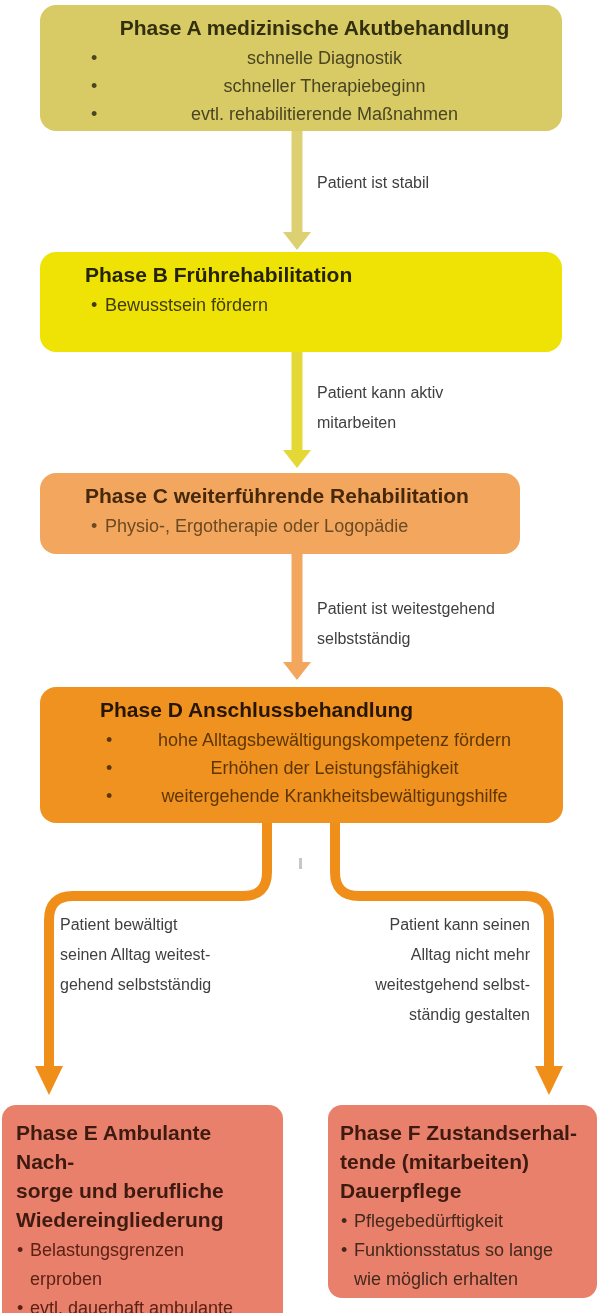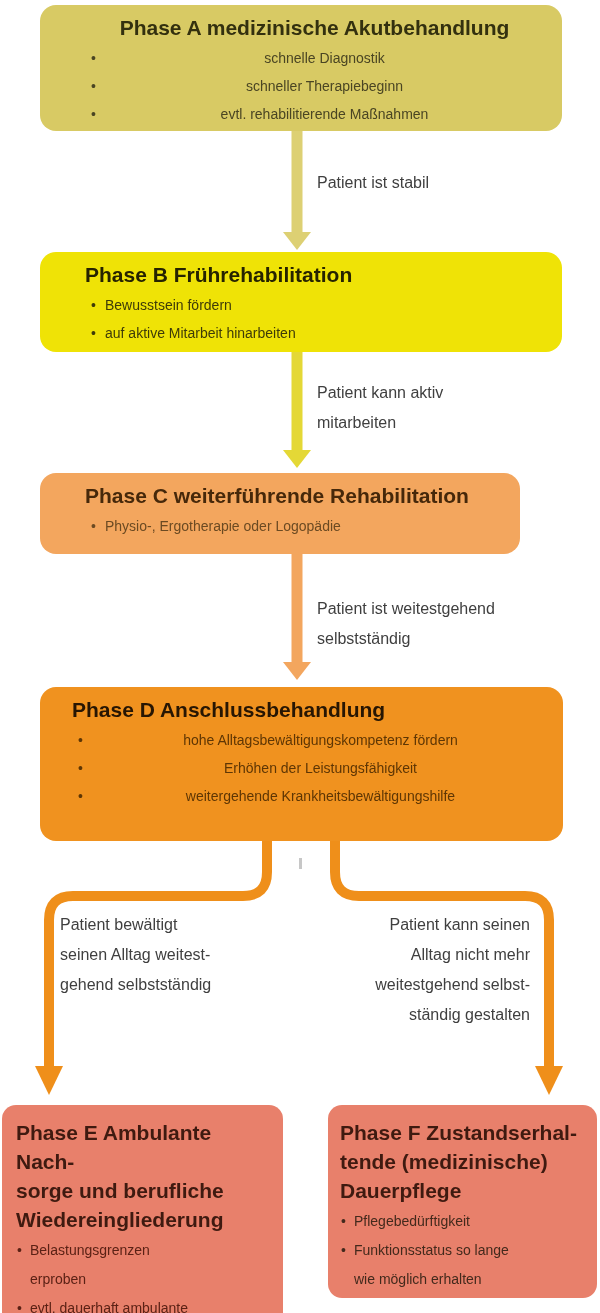--- a/index.html
+++ b/index.html
@@ -4,27 +4,27 @@
 <style>
   html,body{margin:0;padding:0;background:#fff;}
   .canvas{
     position:relative;width:600px;height:1313px;background:#ffffff;overflow:hidden;
     font-family:"Liberation Sans",sans-serif;
   }
   .layer{position:absolute;left:0;top:0;}
   .phase{position:absolute;border-radius:16px;box-sizing:border-box;}
   .phase h2{margin:0 0 3px 0;font-size:21px;font-weight:bold;line-height:26px;}
   .phase ul{list-style:none;margin:0;padding:0 0 0 20px;}
-  .phase li{position:relative;font-size:14px;line-height:28px;}
+  .phase li{position:relative;font-size:18px;line-height:28px;}
   .phase li::before{content:"\2022";position:absolute;left:-14px;}
 
   .pa{left:40px;top:5px;width:522px;height:126px;padding:10px 18px 0 45px;text-align:center;}
   .pb{left:40px;top:252px;width:522px;height:100px;padding:10px 18px 0 45px;}
   .pc{left:40px;top:473px;width:480px;height:81px;padding:10px 18px 0 45px;}
-  .pd{left:40px;top:687px;width:523px;height:154px;padding:10px 14px 0 32px;}
+  .pd{left:40px;top:687px;width:523px;height:136px;padding:10px 14px 0 60px;}
   .pe{left:2px;top:1105px;width:281px;height:230px;padding:13px 8px 0 14px;border-radius:14px;}
   .pf{left:328px;top:1105px;width:269px;height:193px;padding:13px 0 0 12px;border-radius:14px;}
 
   .pe h2,.pf h2{line-height:29px;margin-bottom:2px;}
   .pe ul,.pf ul{padding-left:14px;}
   .pe li,.pf li{line-height:29px;}
   .pe li::before,.pf li::before{left:-13px;}
 
   .pa h2{color:#33300f;} .pa li{color:#4a4523;}
   .pb h2{color:#262300;} .pb li{color:#3e3b08;}
@@ -75,21 +75,20 @@
   </section>
 
   <div class="t-label lbl1">
     <div>Patient ist stabil</div>
   </div>
 
   <section class="phase pb" style="background-color: rgb(239, 227, 6);">
     <h2>Phase B Frührehabilitation</h2>
     <ul>
       <li>Bewusstsein fördern</li>
-      <li>auf aktive Mitarbeit hinarbeiten</li>
     </ul>
   </section>
 
   <div class="t-label lbl2">
     <div>Patient kann aktiv</div>
     <div>mitarbeiten</div>
   </div>
 
   <section class="phase pc" style="background-color: rgb(243, 166, 94);">
     <h2>Phase C weiterführende Rehabilitation</h2>
@@ -141,21 +140,21 @@
       <li>
         <div>evtl. dauerhaft ambulante</div>
 
       </li>
     </ul>
   </section>
 
   <section class="phase pf" style="background-color: rgb(232, 128, 107);">
     <h2>
       <div>Phase F Zustandserhal-</div>
-      <div>tende (medizinische)</div>
+      <div>tende (mitarbeiten)</div>
       <div>Dauerpflege</div>
     </h2>
     <ul>
       <li>
         <div>Pflegebedürftigkeit</div>
       </li>
       <li>
         <div>Funktionsstatus so lange</div>
         <div>wie möglich erhalten</div>
       </li>

